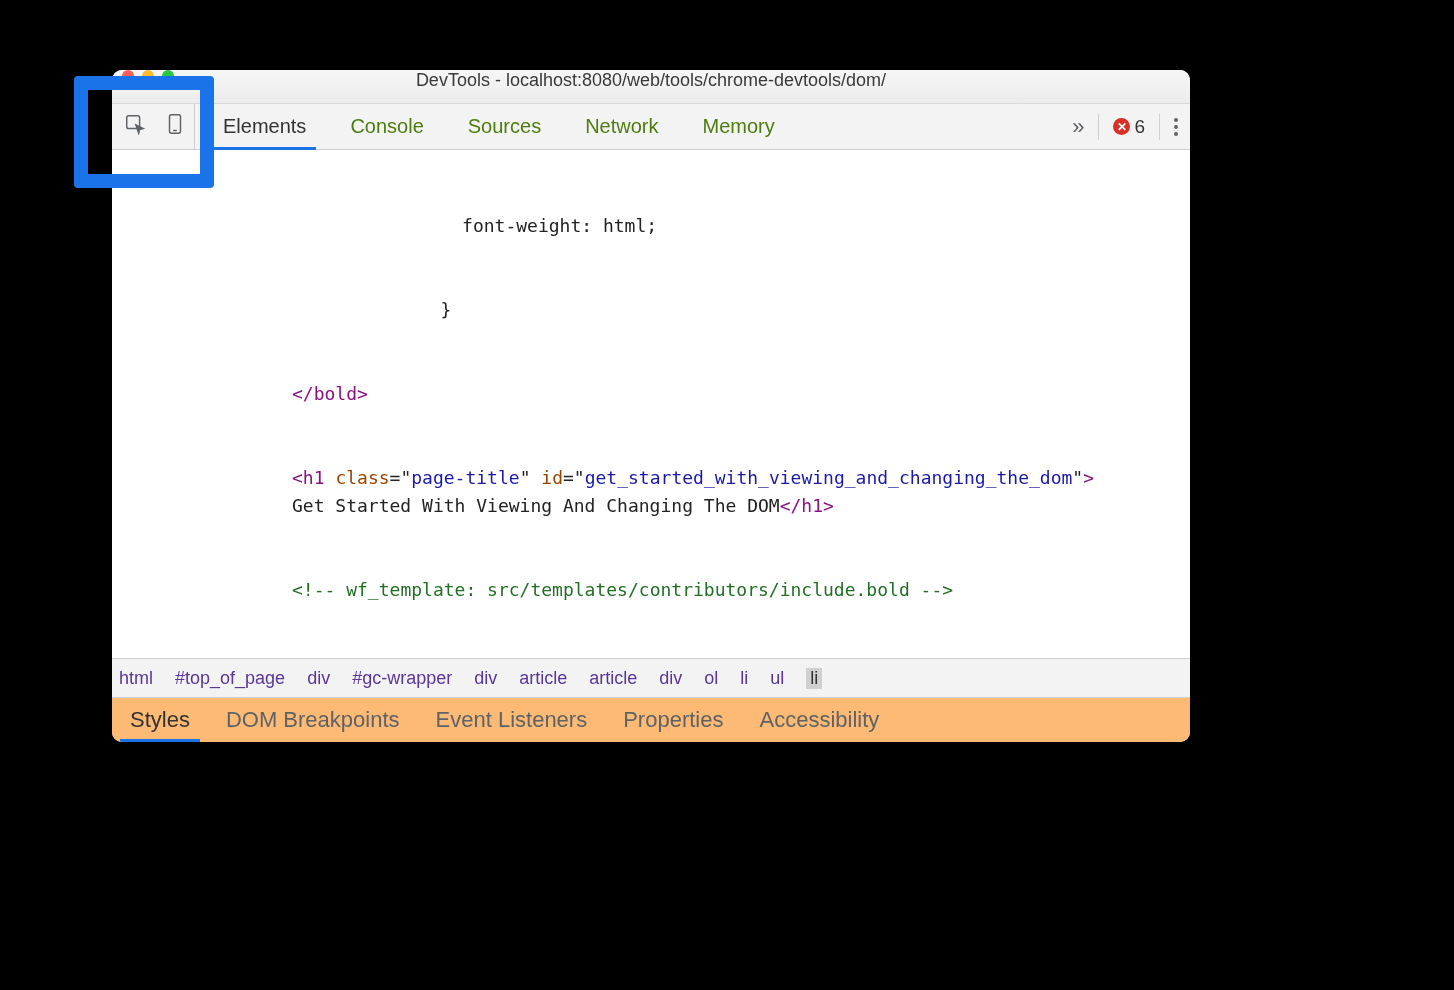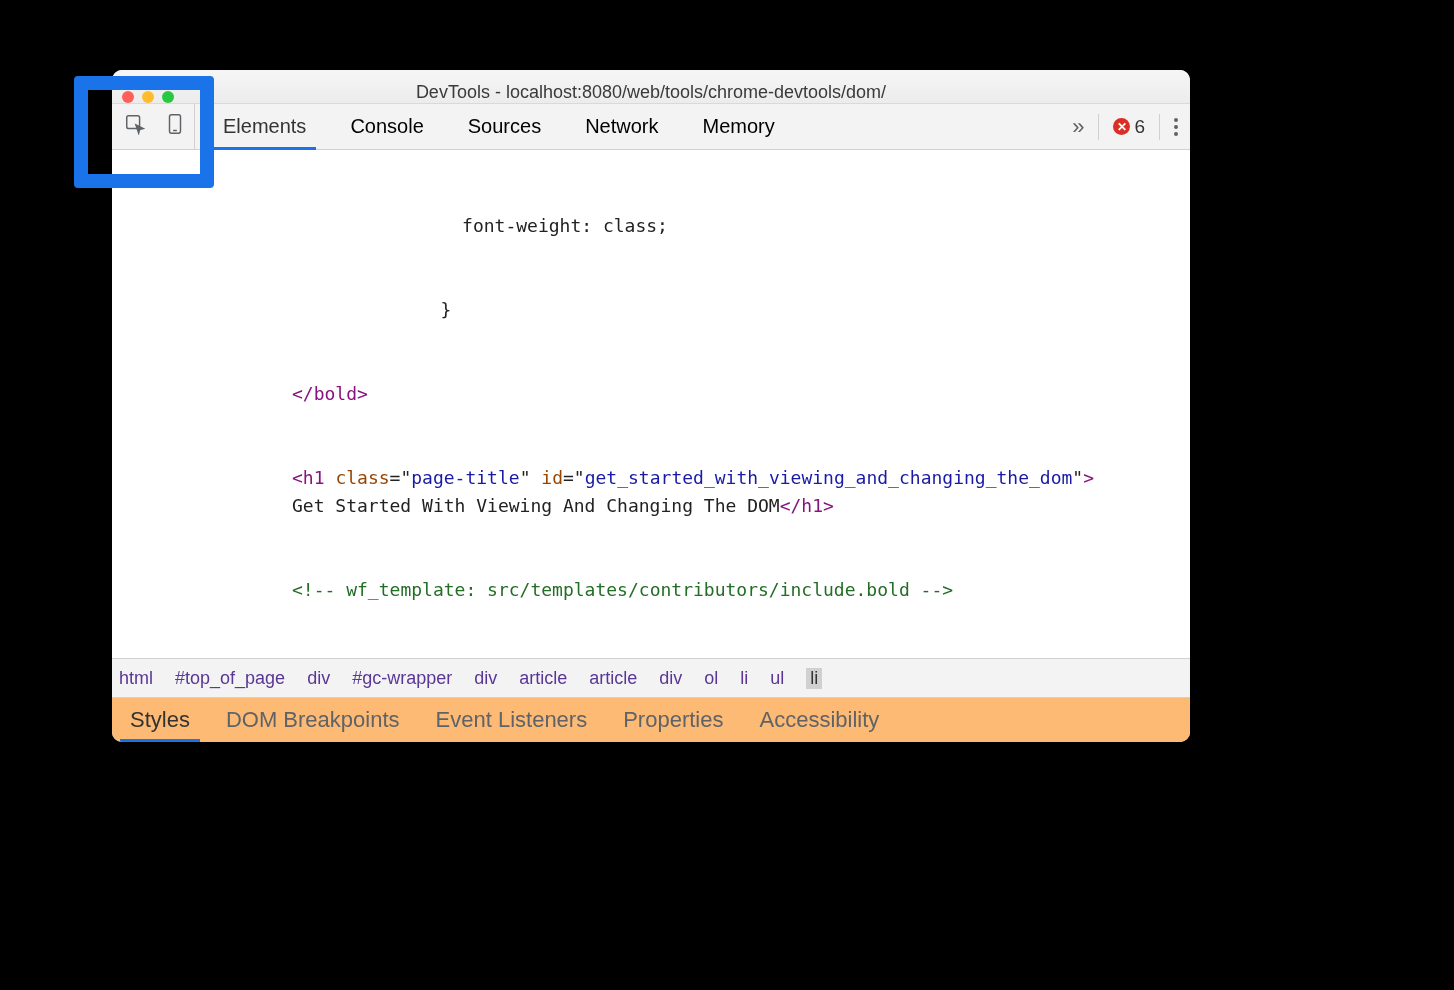--- a/index.html
+++ b/index.html
@@ -21,21 +21,21 @@
     border-radius: 10px;
     box-shadow: 0 30px 60px rgba(0,0,0,0.5);
     display: flex;
     flex-direction: column;
     overflow: hidden;
   }
   .titlebar {
     height: 34px;
     background: linear-gradient(#f6f6f6, #ececec);
     display: flex;
-    align-items: flex-end;
+    align-items: flex-start;
     padding: 0 10px;
     color: #444;
     font-size: 18px;
     position: relative;
     border-bottom: 1px solid #d9d9d9;
   }
   .traffic { display: flex; gap: 8px; margin-right: 10px; }
   .traffic span {
     width: 12px; height: 12px; border-radius: 50%;
     display: inline-block;
@@ -57,21 +57,21 @@
   .tool-left {
     display:flex; align-items:center; height:100%;
     padding: 0 8px 0 12px;
     border-right: 1px solid #d0d0d0;
     gap: 18px;
   }
   .tool-left svg { width: 22px; height: 22px; stroke:#5f6367; fill:none; stroke-width:1.6; }
   .tabs { display:flex; align-items:flex-end; height:100%; gap: 4px; padding-left: 8px; }
   .tab {
     padding: 0 20px; height:100%; display:flex; align-items:center; cursor:pointer;
-    color:#000000;
+    color:#4d7c0f;
   }
   .tab.active {
     color:#333; position:relative;
   }
   .tab.active::after {
     content:""; position:absolute; left:10px; right:10px; bottom:-1px; height:3px; background:#1a73e8;
   }
   .tool-right {
     margin-left:auto; display:flex; align-items:center; gap:14px; padding-right:12px; height:100%;
   }
@@ -196,21 +196,21 @@
         <span class="kebab-dots">
             <span></span>
             <span></span>
             <span></span>
           </span>
       </span>
     </div>
   </div>
 
   <div class="elements-panel">
-    <div class="code-line pl-220 txt">            font-weight: class;</div>
+    <div class="code-line pl-220 txt">            font-weight: html;</div>
     <div class="code-line pl-220 txt">          }</div>
     <div class="code-line pl-180"><span class="tag">&lt;/<span>bold</span>&gt;</span></div>
     <div class="code-line pl-180"><span class="tag">&lt;<span>h1</span></span> <span class="attr-name">class</span>=<span class="txt">"</span><span class="attr-val">page-title</span><span class="txt">"</span> <span class="attr-name">id</span>=<span class="txt">"</span><span class="attr-val">get_started_with_viewing_and_changing_the_dom</span><span class="txt">"</span><span class="tag">&gt;</span><br><span class="txt">Get Started With Viewing And Changing The DOM</span><span class="tag">&lt;/<span>h1</span>&gt;</span></div>
     <div class="code-line pl-180"><span class="comment">&lt;!--<span> wf_template: src/templates/contributors/include.bold </span>--&gt;</span></div>
     
     
     
     
     
     

